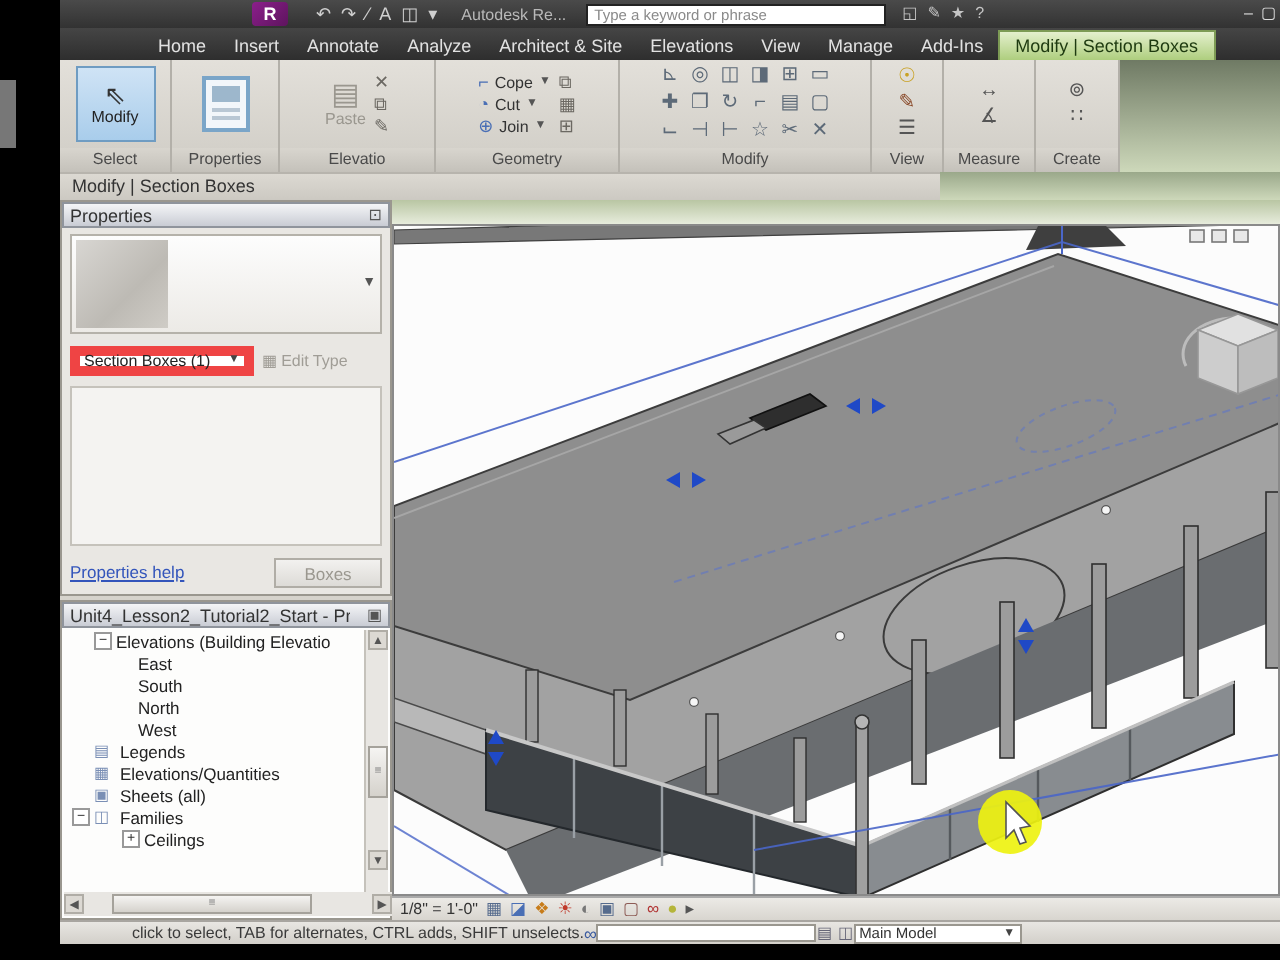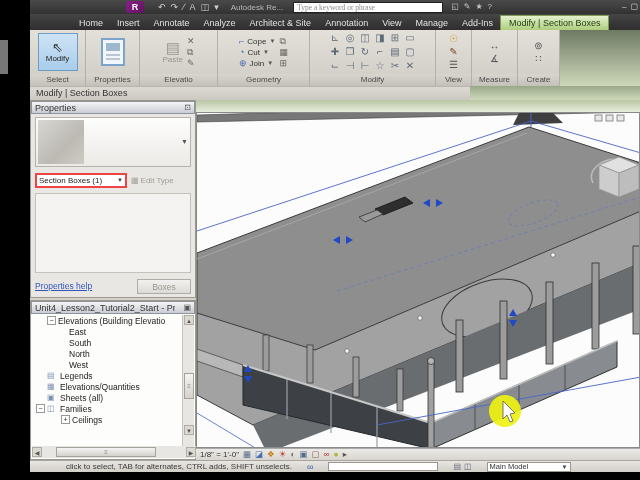--- a/index.html
+++ b/index.html
@@ -7,21 +7,21 @@
   #frame{position:relative;width:640px;height:480px;background:#000;overflow:hidden;}
   #notch{position:absolute;left:0;top:40px;width:8px;height:34px;background:#777;}
   #appwin{position:absolute;left:30px;top:0;width:610px;height:472px;background:#d6d3cc;}
 
   
   #titlebar{position:absolute;left:0;top:0;width:610px;height:14px;background:linear-gradient(#4a4a4a,#323232);display:flex;align-items:center;}
   #revit-logo{width:18px;height:12px;margin-left:96px;background:linear-gradient(135deg,#8b1f8b,#5e145e);border-radius:2px;color:#fff;font-size:9px;font-weight:bold;text-align:center;line-height:12px;}
   .qat{display:flex;gap:5px;margin-left:14px;}
   .qat-icon{color:#cfcfcf;font-size:9px;line-height:12px;}
   #app-title{color:#b9b9b9;font-size:8px;margin-left:12px;white-space:nowrap;}
-  #searchbox{margin-left:10px;width:150px;height:11px;background:#fff;border:1px solid #222;font-size:7.5px;color:#8a8a8a;padding:0 3px;line-height:10px;overflow:hidden;font-family:Liberation Serif, serif;}
+  #searchbox{margin-left:10px;width:150px;height:11px;background:#fff;border:1px solid #222;font-size:7.5px;color:#8a8a8a;padding:0 3px;line-height:10px;overflow:hidden;}
   .tr-icons{display:flex;gap:5px;margin-left:8px;}
   .tr-icon{color:#c5c5c5;font-size:8px;line-height:12px;}
   .win-btns{margin-left:auto;margin-right:2px;display:flex;gap:4px;}
   .win-btn{color:#ddd;font-size:8px;line-height:12px;}
 
   
   #tabbar{position:absolute;left:0;top:14px;width:610px;height:16px;background:linear-gradient(#454545,#2e2e2e);display:flex;align-items:flex-end;}
   .tab{color:#e2e2e2;font-size:9px;padding:2px 7px 2px 7px;white-space:nowrap;}
   .tab.first{margin-left:42px;}
   #ctx-tab{background:linear-gradient(#e4f0cd,#aece7e);color:#1e3a10;font-size:9px;padding:2px 8px;border:1px solid #7d9b55;border-bottom:none;white-space:nowrap;}
@@ -58,21 +58,21 @@
 
   
   #palettes{position:absolute;left:0;top:100px;width:166px;height:360px;background:#d6d3cc;}
   .pal-header{height:13px;background:linear-gradient(#f4f5f7,#c9ccd4);border:1px solid #8f949c;display:flex;align-items:center;font-size:9px;color:#333;padding:0 3px;}
   .pal-header .hicon{margin-left:auto;font-size:8px;color:#555;}
   #prop-panel{position:absolute;left:0;top:0;width:166px;height:198px;background:#e9e7e3;border:1px solid #9a978f;}
   #type-sel{position:absolute;left:4px;top:16px;width:156px;height:50px;background:linear-gradient(#fdfdfd,#eceae6);border:1px solid #b5b2aa;}
   #type-thumb{position:absolute;left:2px;top:2px;width:46px;height:44px;background:linear-gradient(135deg,#d8d6d2,#bdbab4 60%,#cfccc6);}
   #type-dd{position:absolute;right:2px;top:20px;font-size:7px;color:#555;}
   #inst-row{position:absolute;left:4px;top:70px;width:156px;height:18px;display:flex;align-items:center;gap:4px;}
-  #inst-combo{width:92px;height:15px;background:#fff;border:2px solid #ef4444;font-size:8px;color:#222;display:flex;align-items:center;padding:0 2px;}
+  #inst-combo{width:92px;height:15px;background:#fff;border:5px solid #ef4444;font-size:8px;color:#222;display:flex;align-items:center;padding:0 2px;}
   #inst-combo .dd{margin-left:auto;font-size:6px;color:#444;}
   #edit-type{display:flex;align-items:center;gap:2px;font-size:8px;color:#a09d96;}
   #prop-grid{position:absolute;left:4px;top:92px;width:156px;height:80px;background:#f4f3f1;border:1px solid #c5c2bb;}
   #prop-bottom{position:absolute;left:0px;bottom:2px;width:164px;height:18px;display:flex;align-items:center;padding:0 4px;}
   #prop-help{font-size:8.5px;color:#3355bb;text-decoration:underline;}
   #apply-btn{margin-left:auto;width:54px;height:15px;background:linear-gradient(#f2f1ef,#dddbd7);border:1px solid #b0ada6;font-size:8.5px;color:#9a978f;text-align:center;line-height:14px;}
 
   #browser-panel{position:absolute;left:0;top:200px;width:166px;height:160px;background:#fdfdfc;border:1px solid #9a978f;}
   #tree{position:absolute;left:1px;top:14px;width:152px;height:132px;overflow:hidden;background:#fdfdfc;}
   .trow{height:11px;display:flex;align-items:center;font-size:8.5px;color:#222;white-space:nowrap;}
@@ -92,21 +92,21 @@
   #rightcol{position:absolute;left:166px;top:100px;width:444px;height:360px;}
   #greenband{position:absolute;left:0;top:0;width:444px;height:12px;background:linear-gradient(#b9c6a3,#e7ecdc);}
   #viewport{position:absolute;left:0;top:12px;width:444px;height:336px;background:#fcfcfc;border:1px solid #8a8a8a;overflow:hidden;}
 
   
   #viewctrl{position:absolute;left:0;top:348px;width:444px;height:12px;background:linear-gradient(#eceae6,#d8d5cf);border-top:1px solid #aaa;display:flex;align-items:center;gap:4px;padding-left:4px;}
   #scale-txt{font-size:8px;color:#333;white-space:nowrap;}
   .vc-icon{font-size:8.5px;line-height:11px;}
 
   
-  #statusbar{position:absolute;left:0;top:460px;width:610px;height:12px;background:linear-gradient(#e8e6e2,#d2cfc9);border-top:1px solid #a8a5a0;display:flex;align-items:center;gap:15px;}
+  #statusbar{position:absolute;left:0;top:460px;width:610px;height:12px;background:linear-gradient(#e8e6e2,#d2cfc9);border-top:1px solid #a8a5a0;display:flex;align-items:center;gap:0;}
   #status-msg{font-size:8px;color:#3a3a3a;margin-left:36px;white-space:nowrap;}
   #filter-ic{font-size:9px;color:#3a5ba0;}
   #status-input{width:110px;height:9px;background:#fff;border:1px solid #9a978f;}
   .st-icon{font-size:8px;color:#667;}
   #workset-combo{width:84px;height:10px;background:#fff;border:1px solid #9a978f;font-size:7.5px;color:#333;display:flex;align-items:center;padding:0 2px;}
   #workset-combo .dd{margin-left:auto;font-size:6px;color:#444;}
 </style>
 </head>
 <body>
 
@@ -138,21 +138,21 @@
         </div>
     </div>
 
     <div id="tabbar">
       <div id="tabs" style="display:flex;text-align:center;">
           <div class="tab first">Home</div>
           <div class="tab">Insert</div>
           <div class="tab">Annotate</div>
           <div class="tab">Analyze</div>
           <div class="tab">Architect &amp; Site</div>
-          <div class="tab">Annotation</div>
+          <div class="tab">Elevations</div>
           <div class="tab">View</div>
           <div class="tab">Manage</div>
           <div class="tab">Add-Ins</div>
         </div>
       <div id="ctx-tab">Modify | Section Boxes</div>
     </div>
 
     <div id="ribbon">
       <div class="panel" style="width:56px;">
         <div class="panel-body">

